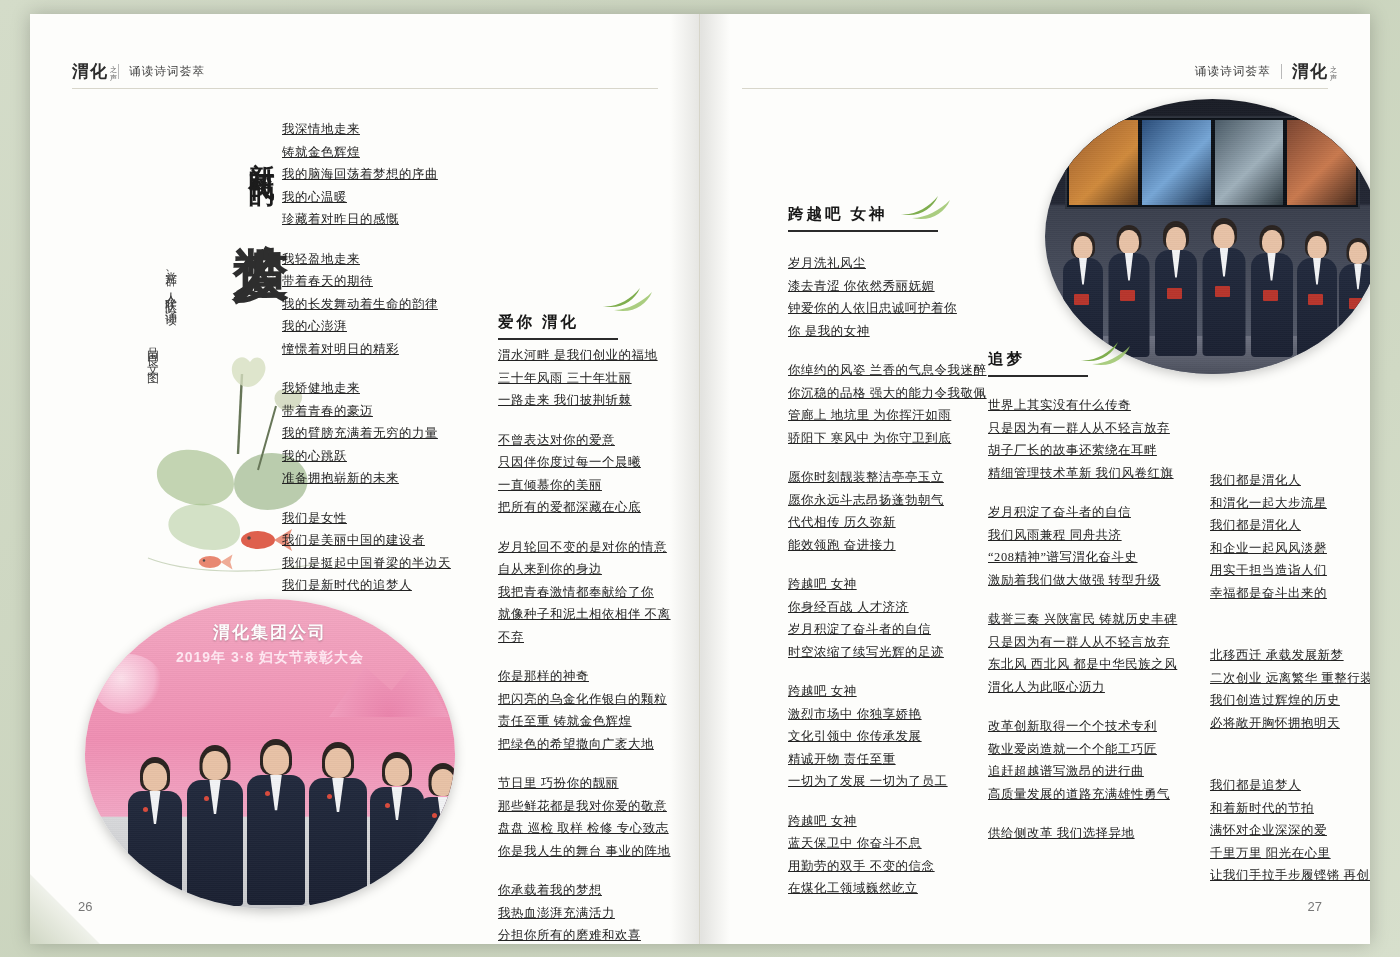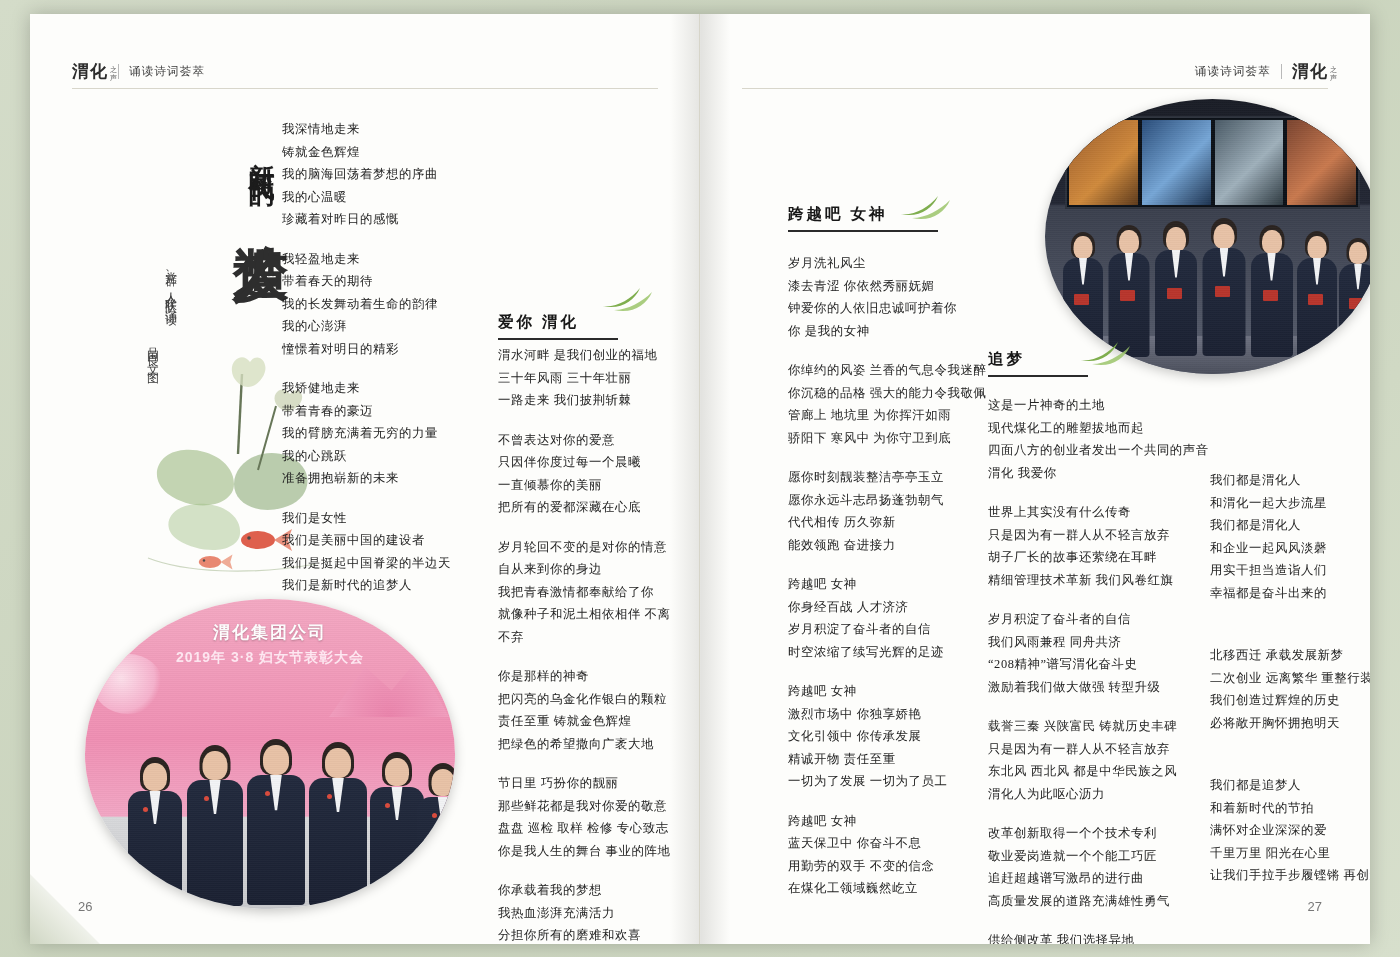--- a/index.html
+++ b/index.html
@@ -127,21 +127,21 @@
   
   .poem {
     position:absolute;
     font-size:12.4px;
     line-height:22.5px;
     color:#232323;
     letter-spacing:0.6px;
     font-family:"Liberation Serif", serif;
   }
   .poem p { margin:0; }
-  .stanza { margin-bottom:17px; }
+  .stanza { margin-bottom:17px;text-decoration:underline; }
 
   .sec-title-wrap { position:absolute; }
   .sec-title {
     font-size:15.5px; font-weight:bold; color:#171717;
     letter-spacing:3px;
     display:inline-block;
     font-family:"Liberation Serif", serif;
   }
   .sec-underline {
     height:2px; background:#2b2b2b; margin-top:5px;
@@ -564,26 +564,20 @@
       <span class="sec-title">追梦</span>
       <div class="sec-underline" style="width:100px;"></div>
     </div>
     <svg class="leaf" style="left:378px; top:326px;" viewBox="0 0 56 26">
       <path d="M2 20 C 16 22, 30 14, 40 2 C 34 16, 20 24, 2 20 Z" fill="#7fae4e"></path>
       <path d="M14 24 C 28 24, 42 16, 52 6 C 46 20, 32 28, 14 24 Z" fill="#9bc46a" opacity="0.85"></path>
     </svg>
 
     <div class="poem" style="left:288px; top:380px; width:230px;">
       <div class="stanza">
-        <p>这是一片神奇的土地</p>
-        <p>现代煤化工的雕塑拔地而起</p>
-        <p>四面八方的创业者发出一个共同的声音</p>
-        <p>渭化 我爱你</p>
-      </div>
-      <div class="stanza">
         <p>世界上其实没有什么传奇</p>
         <p>只是因为有一群人从不轻言放弃</p>
         <p>胡子厂长的故事还萦绕在耳畔</p>
         <p>精细管理技术革新 我们风卷红旗</p>
       </div>
       <div class="stanza">
         <p>岁月积淀了奋斗者的自信</p>
         <p>我们风雨兼程 同舟共济</p>
         <p>“208精神”谱写渭化奋斗史</p>
         <p>激励着我们做大做强 转型升级</p>

